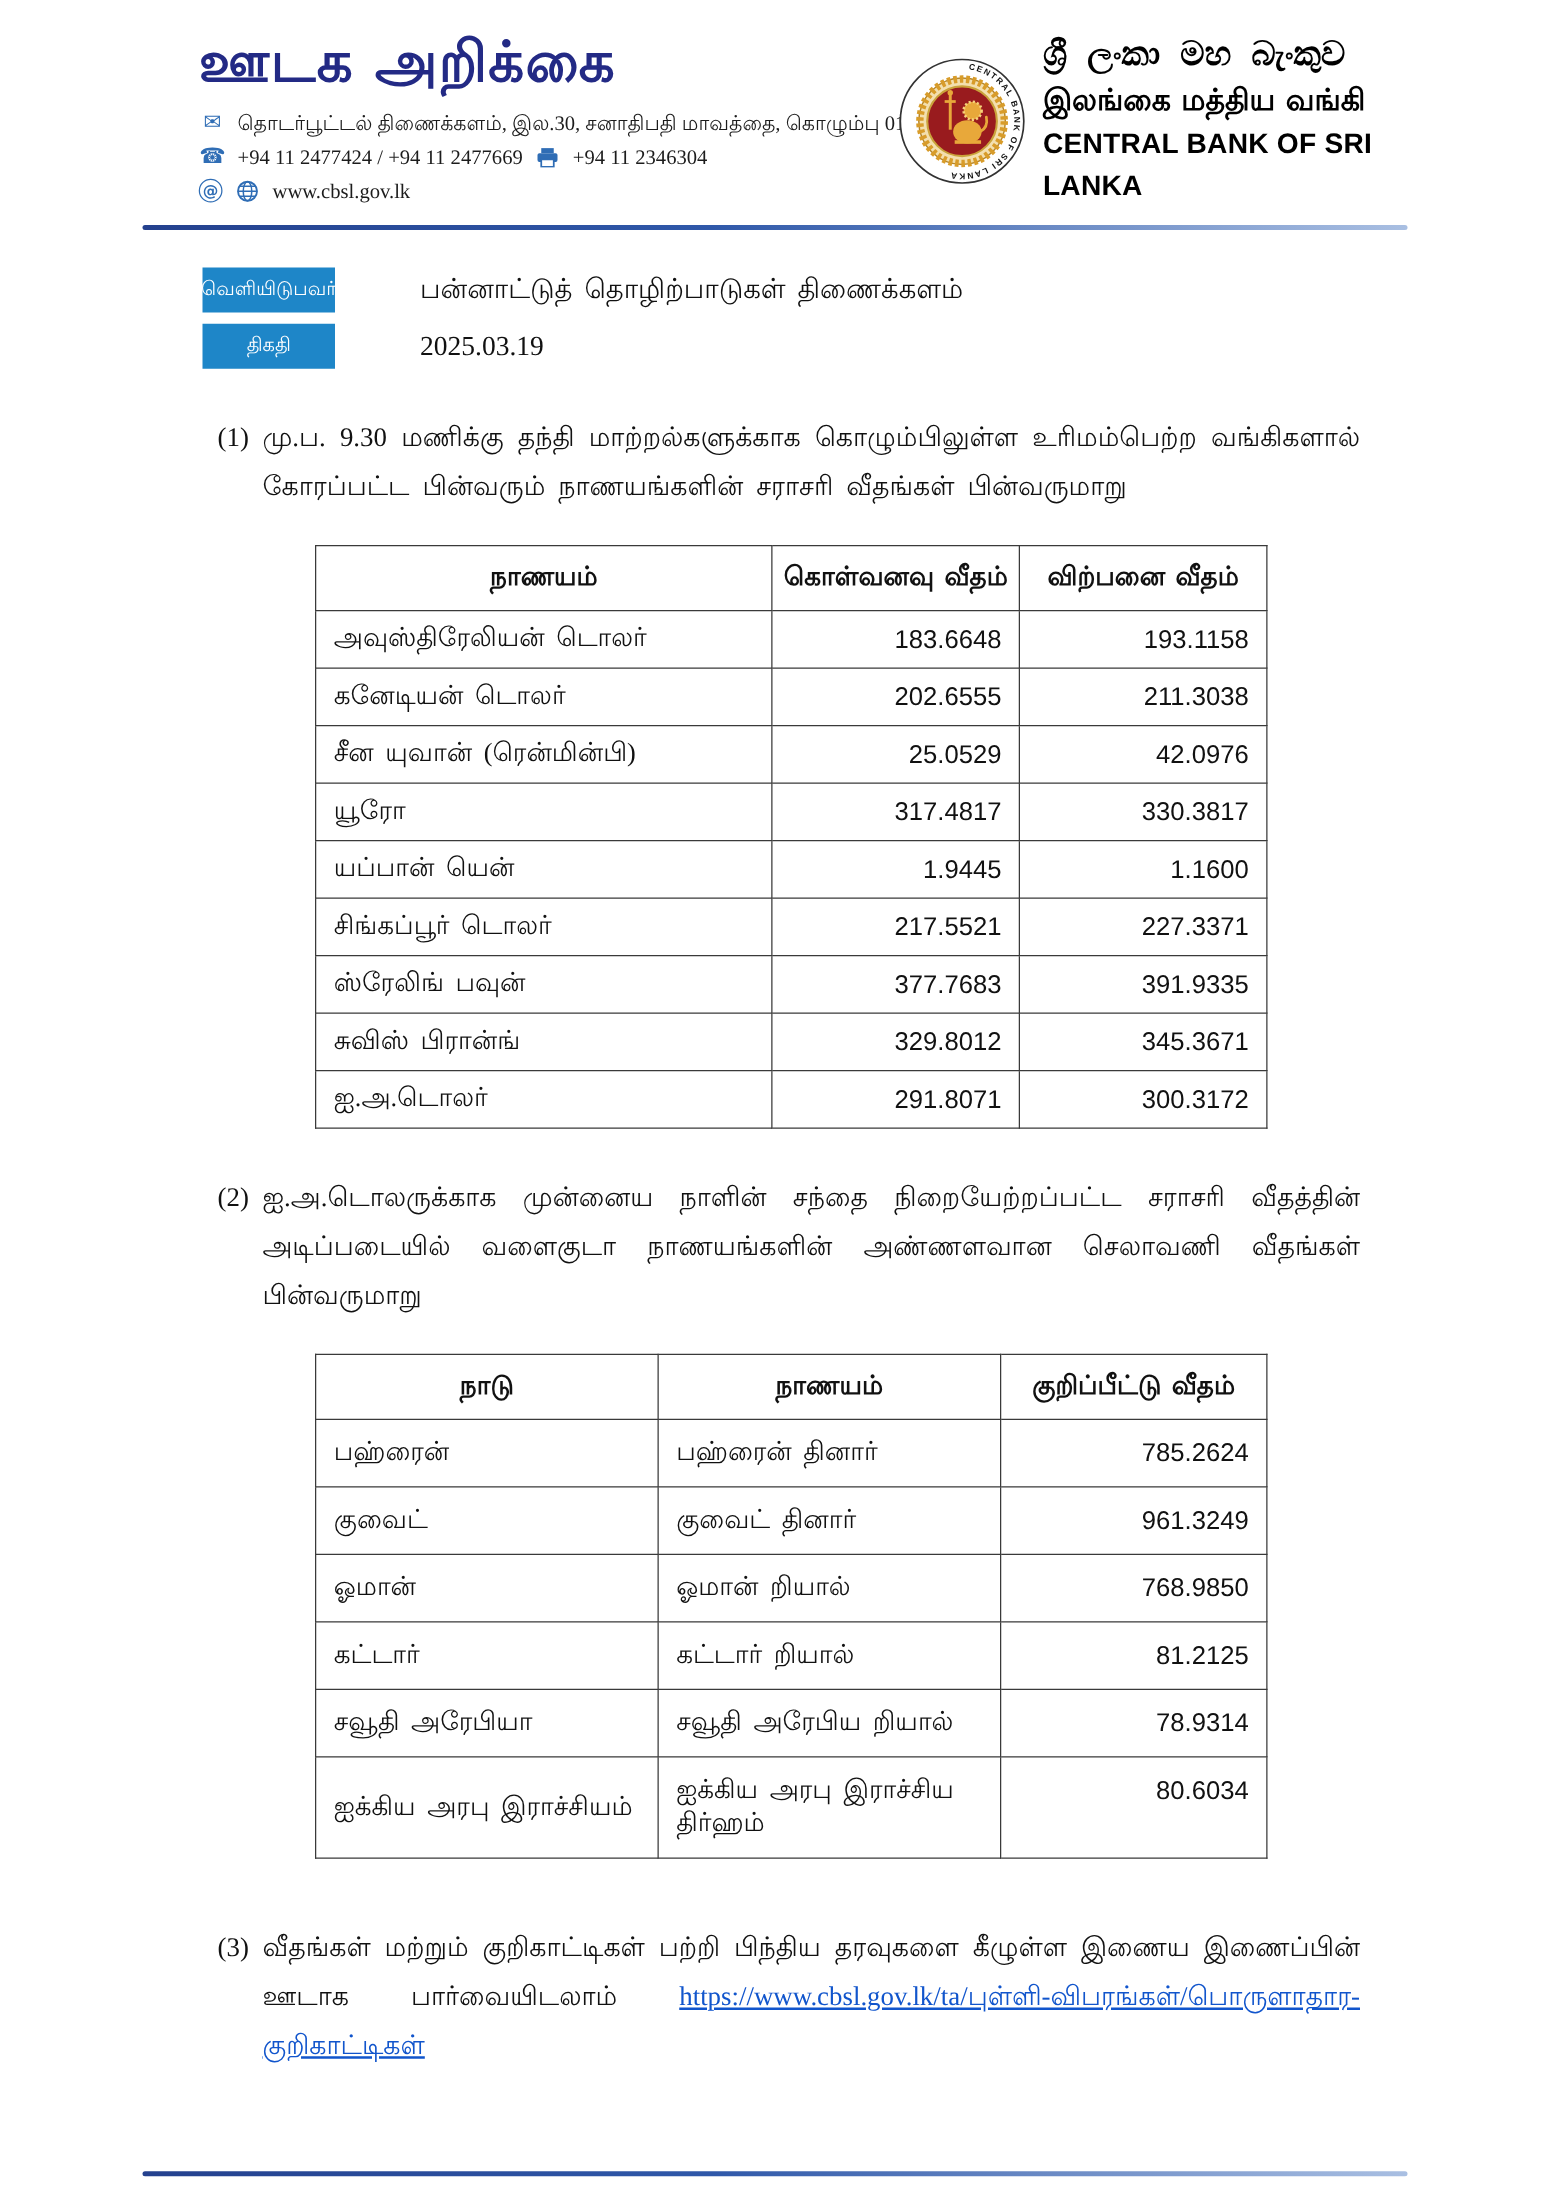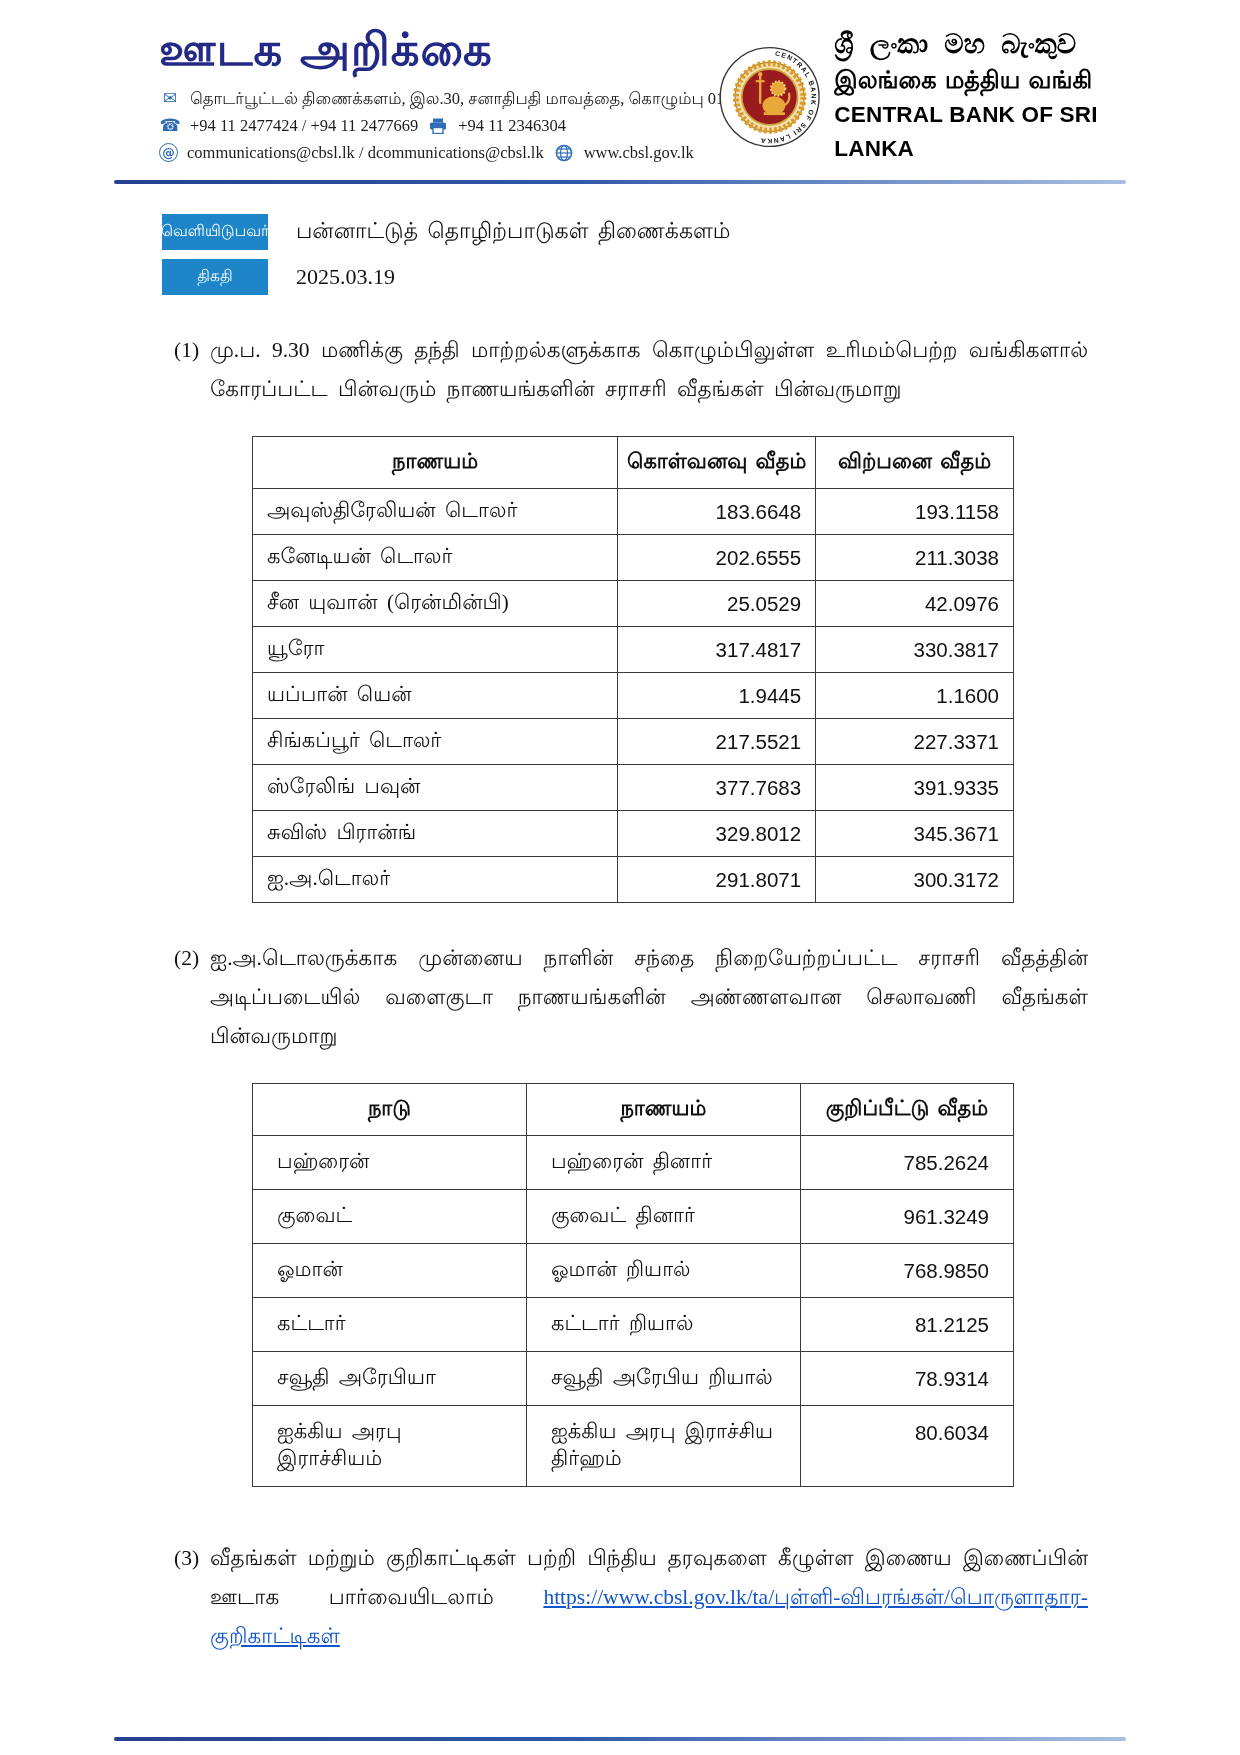--- a/index.html
+++ b/index.html
@@ -101,21 +101,21 @@
   .bottom-rule {
     position: absolute;
     left: 40px; right: 40px; bottom: 14px;
     height: 4px; margin: 0;
     background: linear-gradient(to right, #24418e 0%, #2f58a9 45%, #a9bfe2 100%);
     border-radius: 2px;
   }
 
   
   .meta { margin: 30px 0 0 88px; }
-  .meta-row { display: flex; align-items: center; margin-bottom: 9px; }
+  .meta-row { display: flex; align-items: center; margin-bottom: 9px; gap: 40px; }
   .meta-label {
     background: #1e86c8;
     color: #ffffff;
     width: 106px;
     min-height: 36px;
     display: flex;
     align-items: center;
     justify-content: center;
     font-family: "DejaVu Sans", sans-serif;
     font-size: 15.5px;
@@ -171,21 +171,21 @@
     padding: 12px 8px;
     word-spacing: 3px;
   }
   table.rates td { padding: 9px 14px; }
   td.num {
     text-align: right;
     font-family: "Liberation Sans", sans-serif;
     font-size: 20.5px;
   }
   td.txt { text-align: left; word-spacing: 4px; }
-  table.t2 td { padding: 13px 24px; vertical-align: top; margin-left: 16px; }
+  table.t2 td { padding: 13px 14px; vertical-align: top; margin-left: 16px; }
   table.t2 td.num { padding-top: 15px; }
 </style>
 </head>
 <body>
 
 <div class="page">
 
   <header class="masthead">
     <div class="mast-left">
       <div class="mast-title">ஊடக அறிக்கை</div>
@@ -203,21 +203,20 @@
             <rect x="4" y="0.5" width="10" height="4" fill="#2f6db5"></rect>
             <rect x="1" y="4.5" width="16" height="7" rx="1.5" fill="#2f6db5"></rect>
             <rect x="4" y="9.5" width="10" height="6" fill="#ffffff" stroke="#2f6db5" stroke-width="1.4"></rect>
           </svg>
         </span>
         <span>+94 11 2346304</span>
       </div>
 
       <div class="contact-line">
         <span class="cicon at-icon">@</span>
-        <span>communications@cbsl.lk / dcommunications@cbsl.lk</span>
         <span class="cicon">
           <svg class="mini-svg" width="18" height="18" viewBox="0 0 18 18">
             <circle cx="9" cy="9" r="7.6" fill="none" stroke="#2f6db5" stroke-width="1.5"></circle>
             <ellipse cx="9" cy="9" rx="3.4" ry="7.6" fill="none" stroke="#2f6db5" stroke-width="1.2"></ellipse>
             <line x1="1.4" y1="9" x2="16.6" y2="9" stroke="#2f6db5" stroke-width="1.2"></line>
             <line x1="2.6" y1="5" x2="15.4" y2="5" stroke="#2f6db5" stroke-width="1.2"></line>
             <line x1="2.6" y1="13" x2="15.4" y2="13" stroke="#2f6db5" stroke-width="1.2"></line>
           </svg>
         </span>
         <span>www.cbsl.gov.lk</span>

